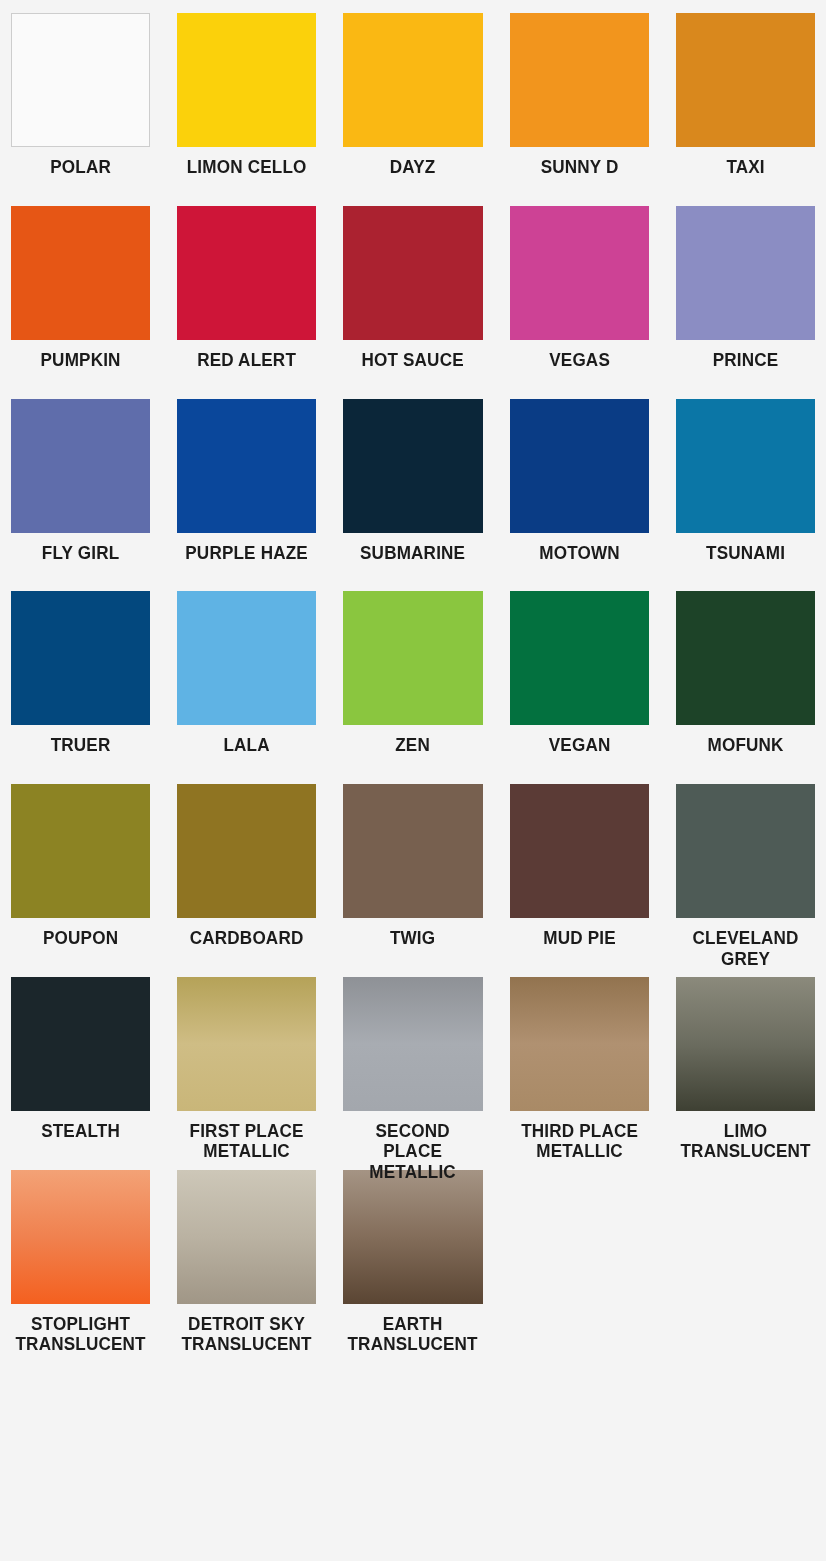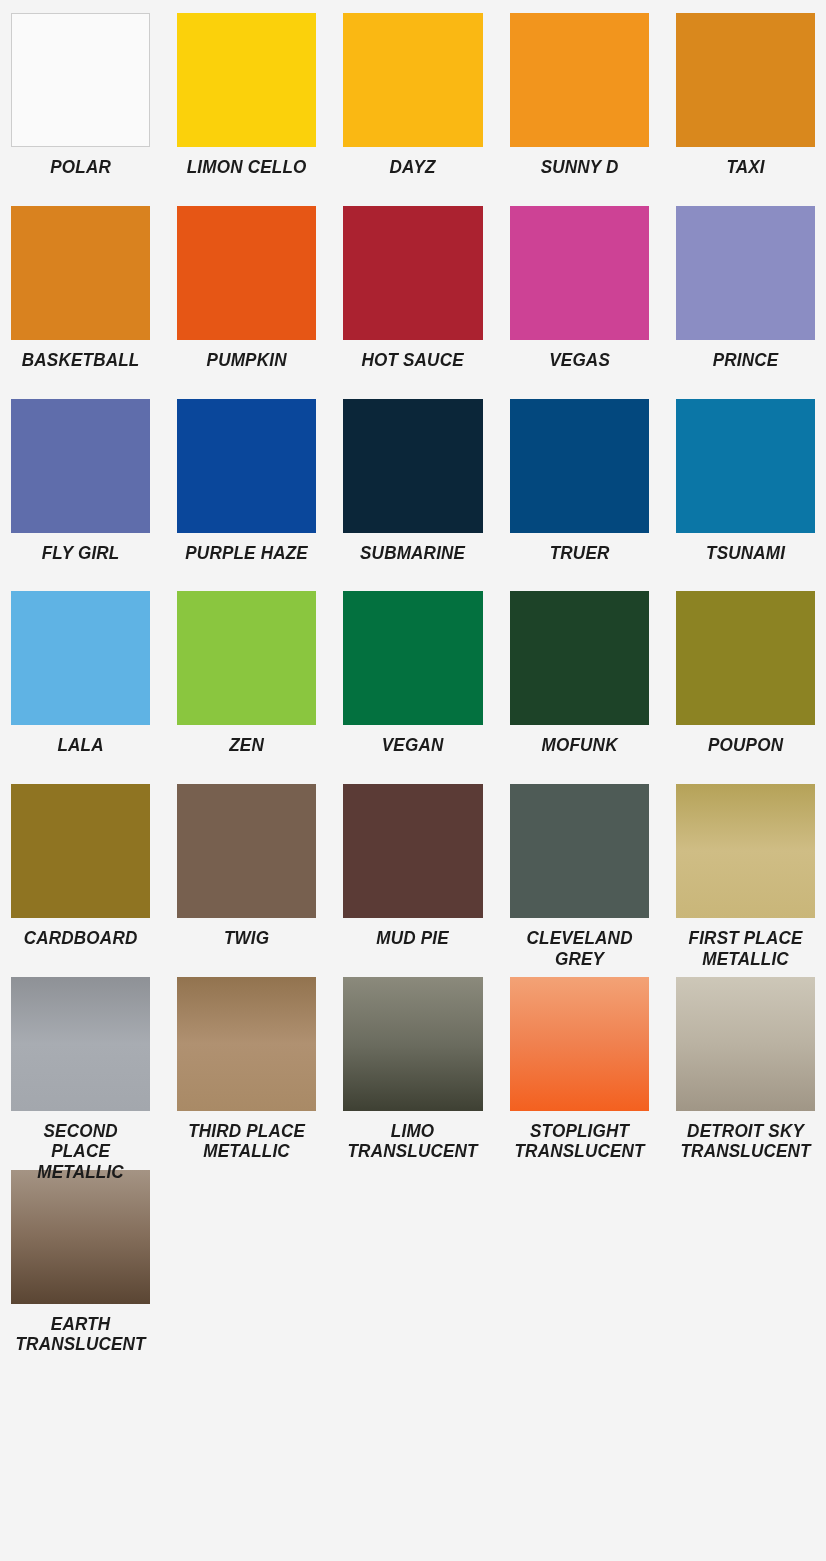--- a/index.html
+++ b/index.html
@@ -19,21 +19,20 @@
     width: 826px;
     height: 1561px;
     box-sizing: border-box;
     padding: 13px 11px 6px 11px;
     display: grid;
     grid-template-columns: repeat(5, 1fr);
     grid-template-rows: repeat(8, 1fr);
     column-gap: 27px;
     row-gap: 0px;
     background: #f4f4f4;
-    font-style: italic;
   }
 
   .swatch-cell {
     display: flex;
     flex-direction: column;
     align-items: stretch;
     justify-content: flex-start;
     min-width: 0;
     min-height: 0;
   }
@@ -86,28 +85,28 @@
     </div>
     <div class="swatch-cell">
       <div class="chip" style="background: rgb(242, 149, 29);"></div>
       <div class="chip-label">SUNNY D</div>
     </div>
     <div class="swatch-cell">
       <div class="chip" style="background: rgb(217, 136, 29);"></div>
       <div class="chip-label">TAXI</div>
     </div>
     <div class="swatch-cell">
-      <div class="chip" style="background: rgb(217, 130, 31);"></div>
-      <div class="chip-label">BASKETBALL</div>
-    </div>
-    <div class="swatch-cell">
       <div class="chip" style="background: rgb(230, 86, 21);"></div>
       <div class="chip-label">PUMPKIN</div>
     </div>
     <div class="swatch-cell">
+      <div class="chip" style="background: rgb(206, 21, 56);"></div>
+      <div class="chip-label">RED ALERT</div>
+    </div>
+    <div class="swatch-cell">
       <div class="chip" style="background: rgb(171, 34, 48);"></div>
       <div class="chip-label">HOT SAUCE</div>
     </div>
     <div class="swatch-cell">
       <div class="chip" style="background: rgb(205, 66, 149);"></div>
       <div class="chip-label">VEGAS</div>
     </div>
     <div class="swatch-cell">
       <div class="chip" style="background: rgb(139, 141, 195);"></div>
       <div class="chip-label">PRINCE</div>
@@ -118,26 +117,30 @@
     </div>
     <div class="swatch-cell">
       <div class="chip" style="background: rgb(10, 71, 155);"></div>
       <div class="chip-label">PURPLE HAZE</div>
     </div>
     <div class="swatch-cell">
       <div class="chip" style="background: rgb(11, 38, 57);"></div>
       <div class="chip-label">SUBMARINE</div>
     </div>
     <div class="swatch-cell">
+      <div class="chip" style="background: rgb(10, 60, 133);"></div>
+      <div class="chip-label">MOTOWN</div>
+    </div>
+    <div class="swatch-cell">
+      <div class="chip" style="background: rgb(11, 118, 166);"></div>
+      <div class="chip-label">TSUNAMI</div>
+    </div>
+    <div class="swatch-cell">
       <div class="chip" style="background: rgb(3, 72, 126);"></div>
       <div class="chip-label">TRUER</div>
-    </div>
-    <div class="swatch-cell">
-      <div class="chip" style="background: rgb(11, 118, 166);"></div>
-      <div class="chip-label">TSUNAMI</div>
     </div>
     <div class="swatch-cell">
       <div class="chip" style="background: rgb(95, 179, 228);"></div>
       <div class="chip-label">LALA</div>
     </div>
     <div class="swatch-cell">
       <div class="chip" style="background: rgb(138, 198, 63);"></div>
       <div class="chip-label">ZEN</div>
     </div>
     <div class="swatch-cell">
@@ -163,20 +166,24 @@
     <div class="swatch-cell">
       <div class="chip" style="background: rgb(91, 59, 54);"></div>
       <div class="chip-label">MUD PIE</div>
     </div>
     <div class="swatch-cell">
       <div class="chip" style="background: rgb(78, 91, 86);"></div>
       <div class="chip-label">CLEVELAND
 GREY</div>
     </div>
     <div class="swatch-cell">
+      <div class="chip" style="background: rgb(27, 38, 43);"></div>
+      <div class="chip-label">STEALTH</div>
+    </div>
+    <div class="swatch-cell">
       <div class="chip" style="background: linear-gradient(rgb(181, 162, 88) 0%, rgb(207, 189, 133) 50%, rgb(201, 182, 121) 100%);"></div>
       <div class="chip-label">FIRST PLACE
 METALLIC</div>
     </div>
     <div class="swatch-cell">
       <div class="chip" style="background: linear-gradient(rgb(142, 145, 150) 0%, rgb(168, 172, 178) 50%, rgb(163, 167, 173) 100%);"></div>
       <div class="chip-label">SECOND PLACE
 METALLIC</div>
     </div>
     <div class="swatch-cell">

